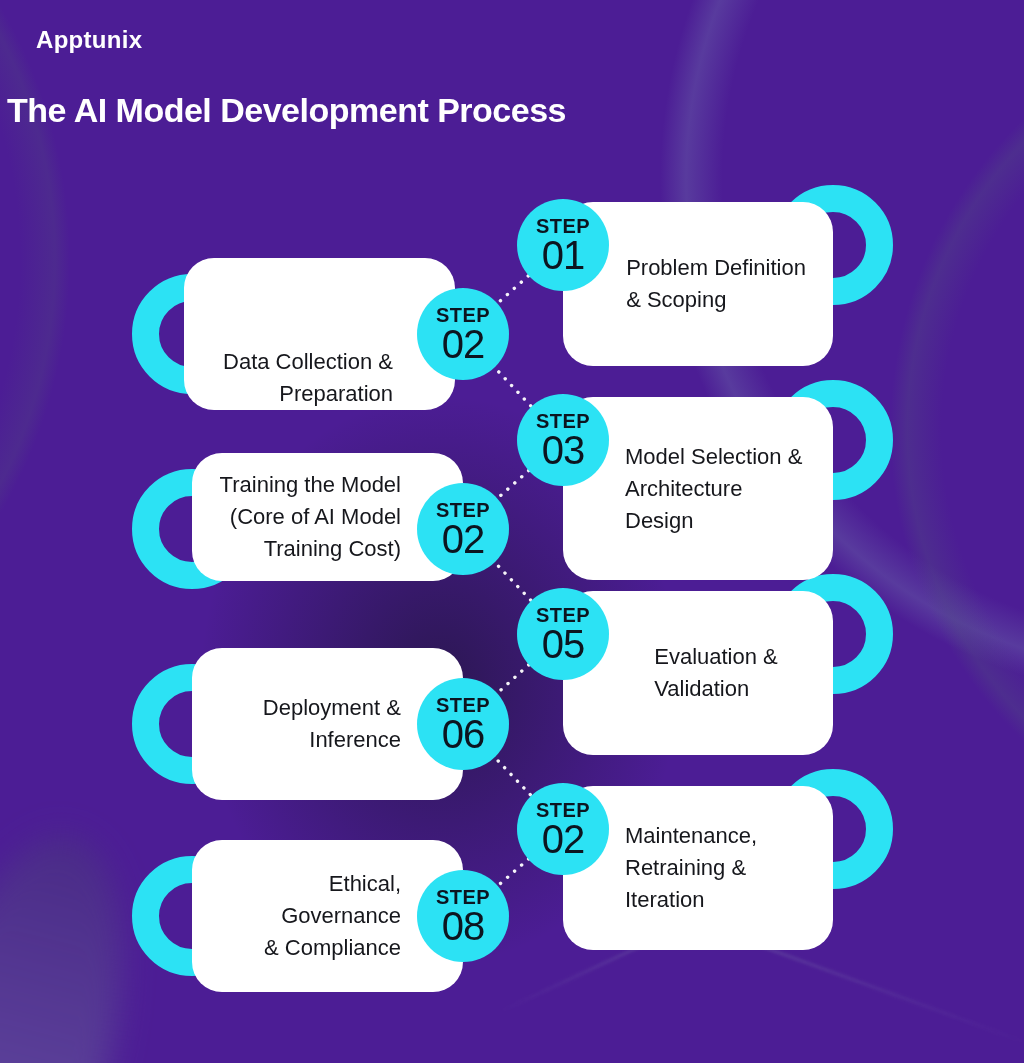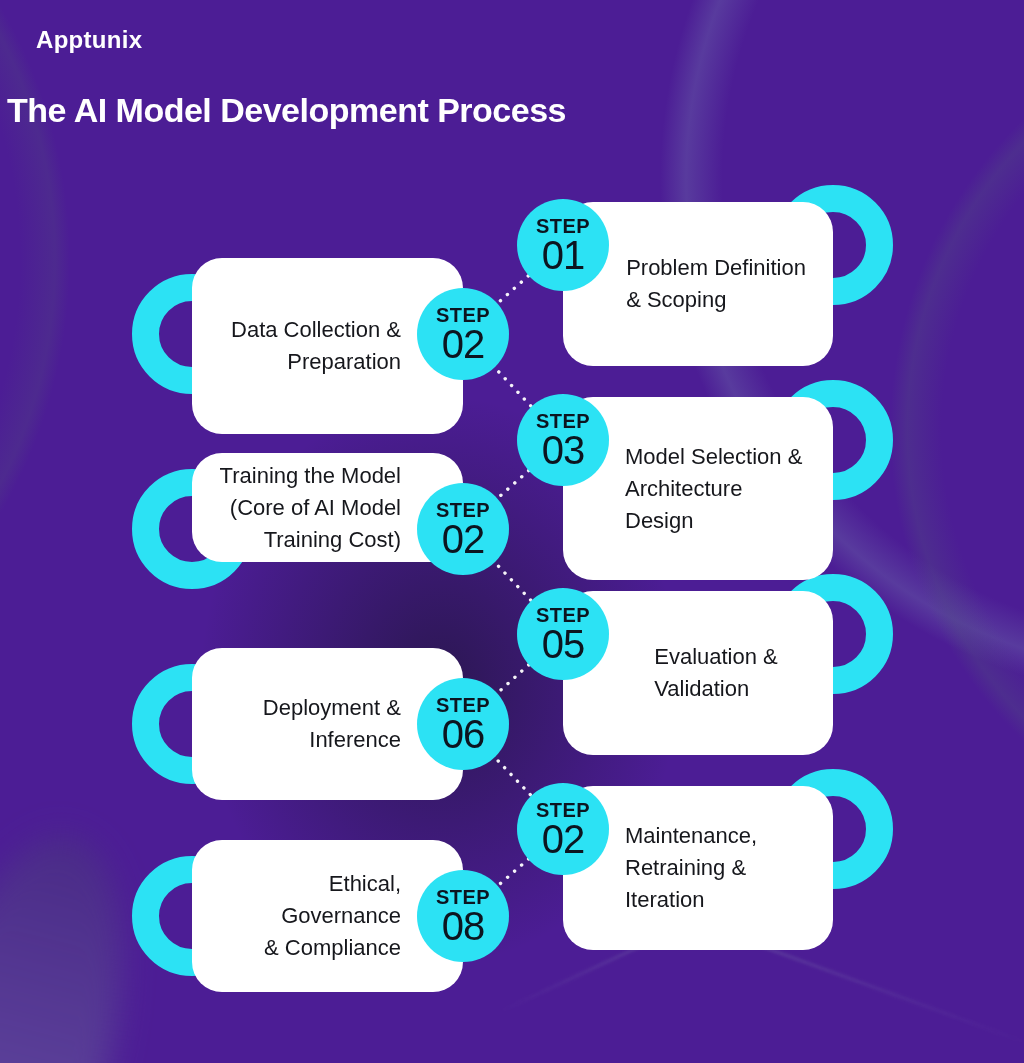--- a/index.html
+++ b/index.html
@@ -102,21 +102,21 @@
 &amp; Scoping</div>
       </div>
       <div class="badge" style="left: 563px; top: 245px;">
         <div class="badge-step">STEP</div>
         <div class="badge-num">01</div>
       </div>
     </div>
 
     <div class="step-group">
       <div class="ring" style="left: 132px; top: 274px;"></div>
-      <div class="card side-left" style="left: 192px; top: 258px; width: 271px; height: 176px;">
+      <div class="card side-left" style="left: 184px; top: 258px; width: 271px; height: 152px; align-items: flex-end;">
         <div class="card-text">Data Collection &amp;
 Preparation</div>
       </div>
       <div class="badge" style="left: 463px; top: 334px;">
         <div class="badge-step">STEP</div>
         <div class="badge-num">02</div>
       </div>
     </div>
 
     <div class="step-group">
@@ -126,21 +126,21 @@
 Architecture Design</div>
       </div>
       <div class="badge" style="left: 563px; top: 440px;">
         <div class="badge-step">STEP</div>
         <div class="badge-num">03</div>
       </div>
     </div>
 
     <div class="step-group">
       <div class="ring" style="left: 132px; top: 469px;"></div>
-      <div class="card side-left" style="left: 192px; top: 453px; width: 271px; height: 109px;">
+      <div class="card side-left" style="left: 192px; top: 453px; width: 271px; height: 128px;">
         <div class="card-text">Training the Model
 (Core of AI Model
 Training Cost)</div>
       </div>
       <div class="badge" style="left: 463px; top: 529px;">
         <div class="badge-step">STEP</div>
         <div class="badge-num">02</div>
       </div>
     </div>
 

